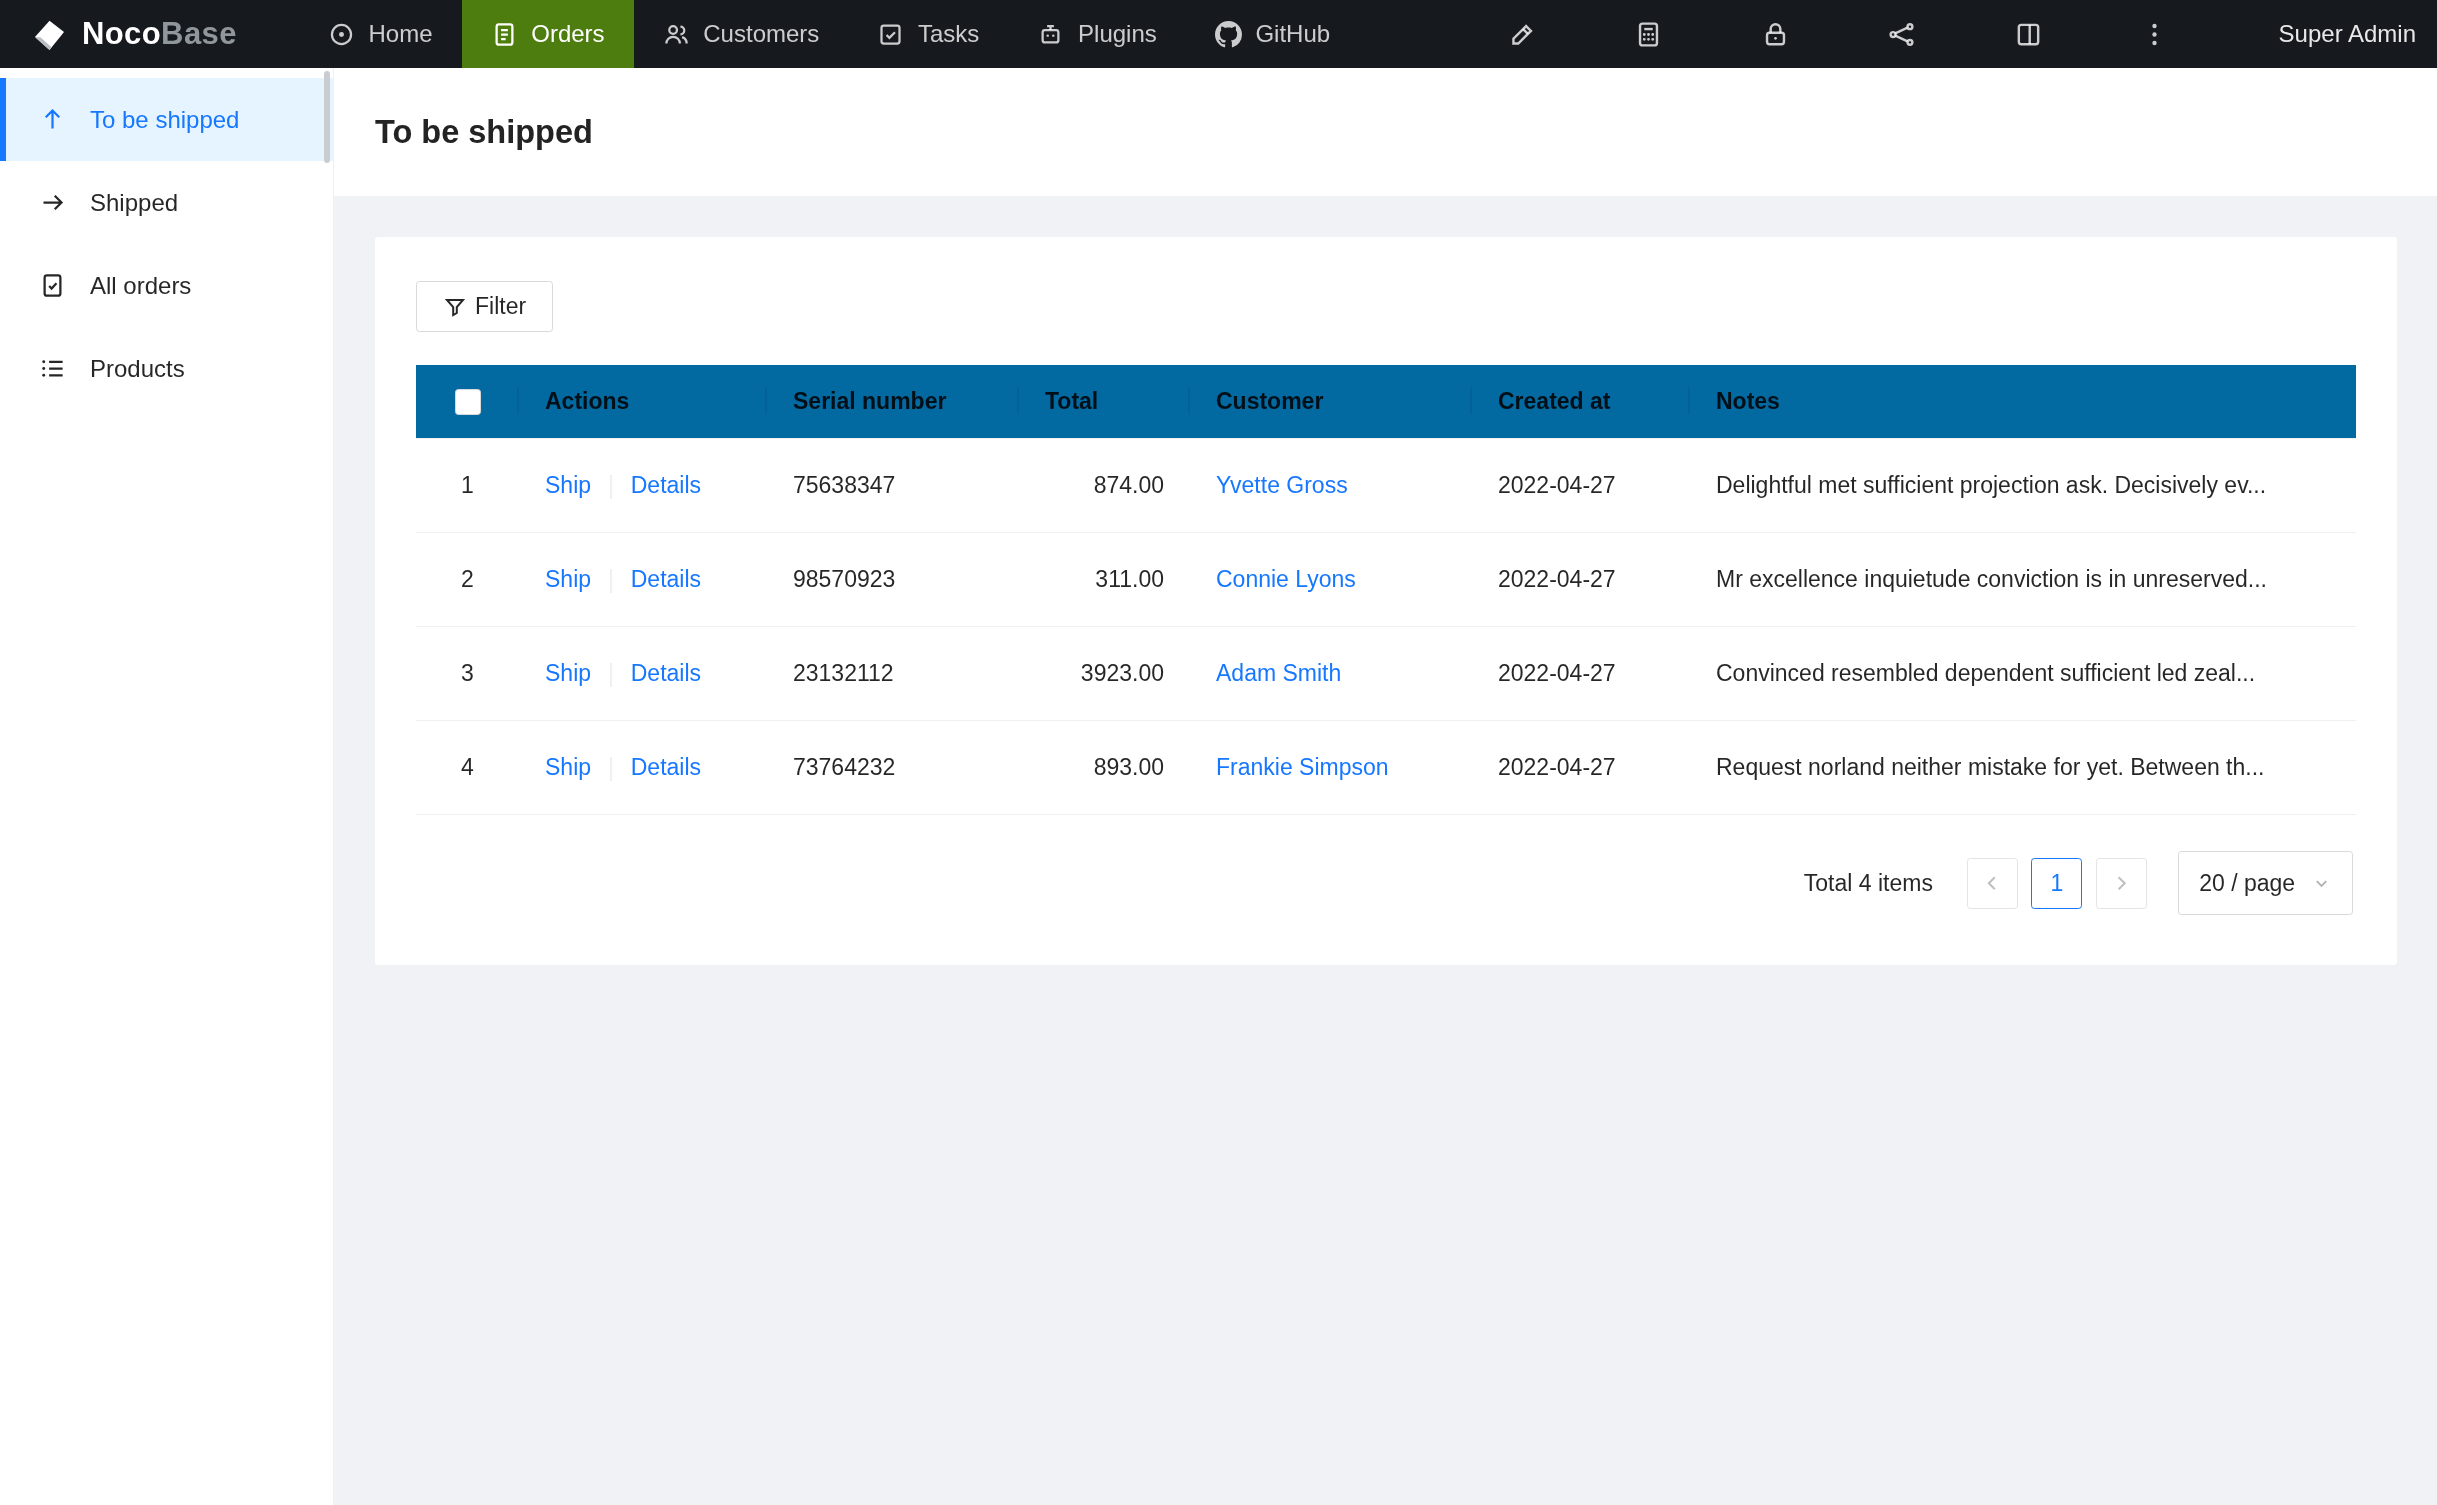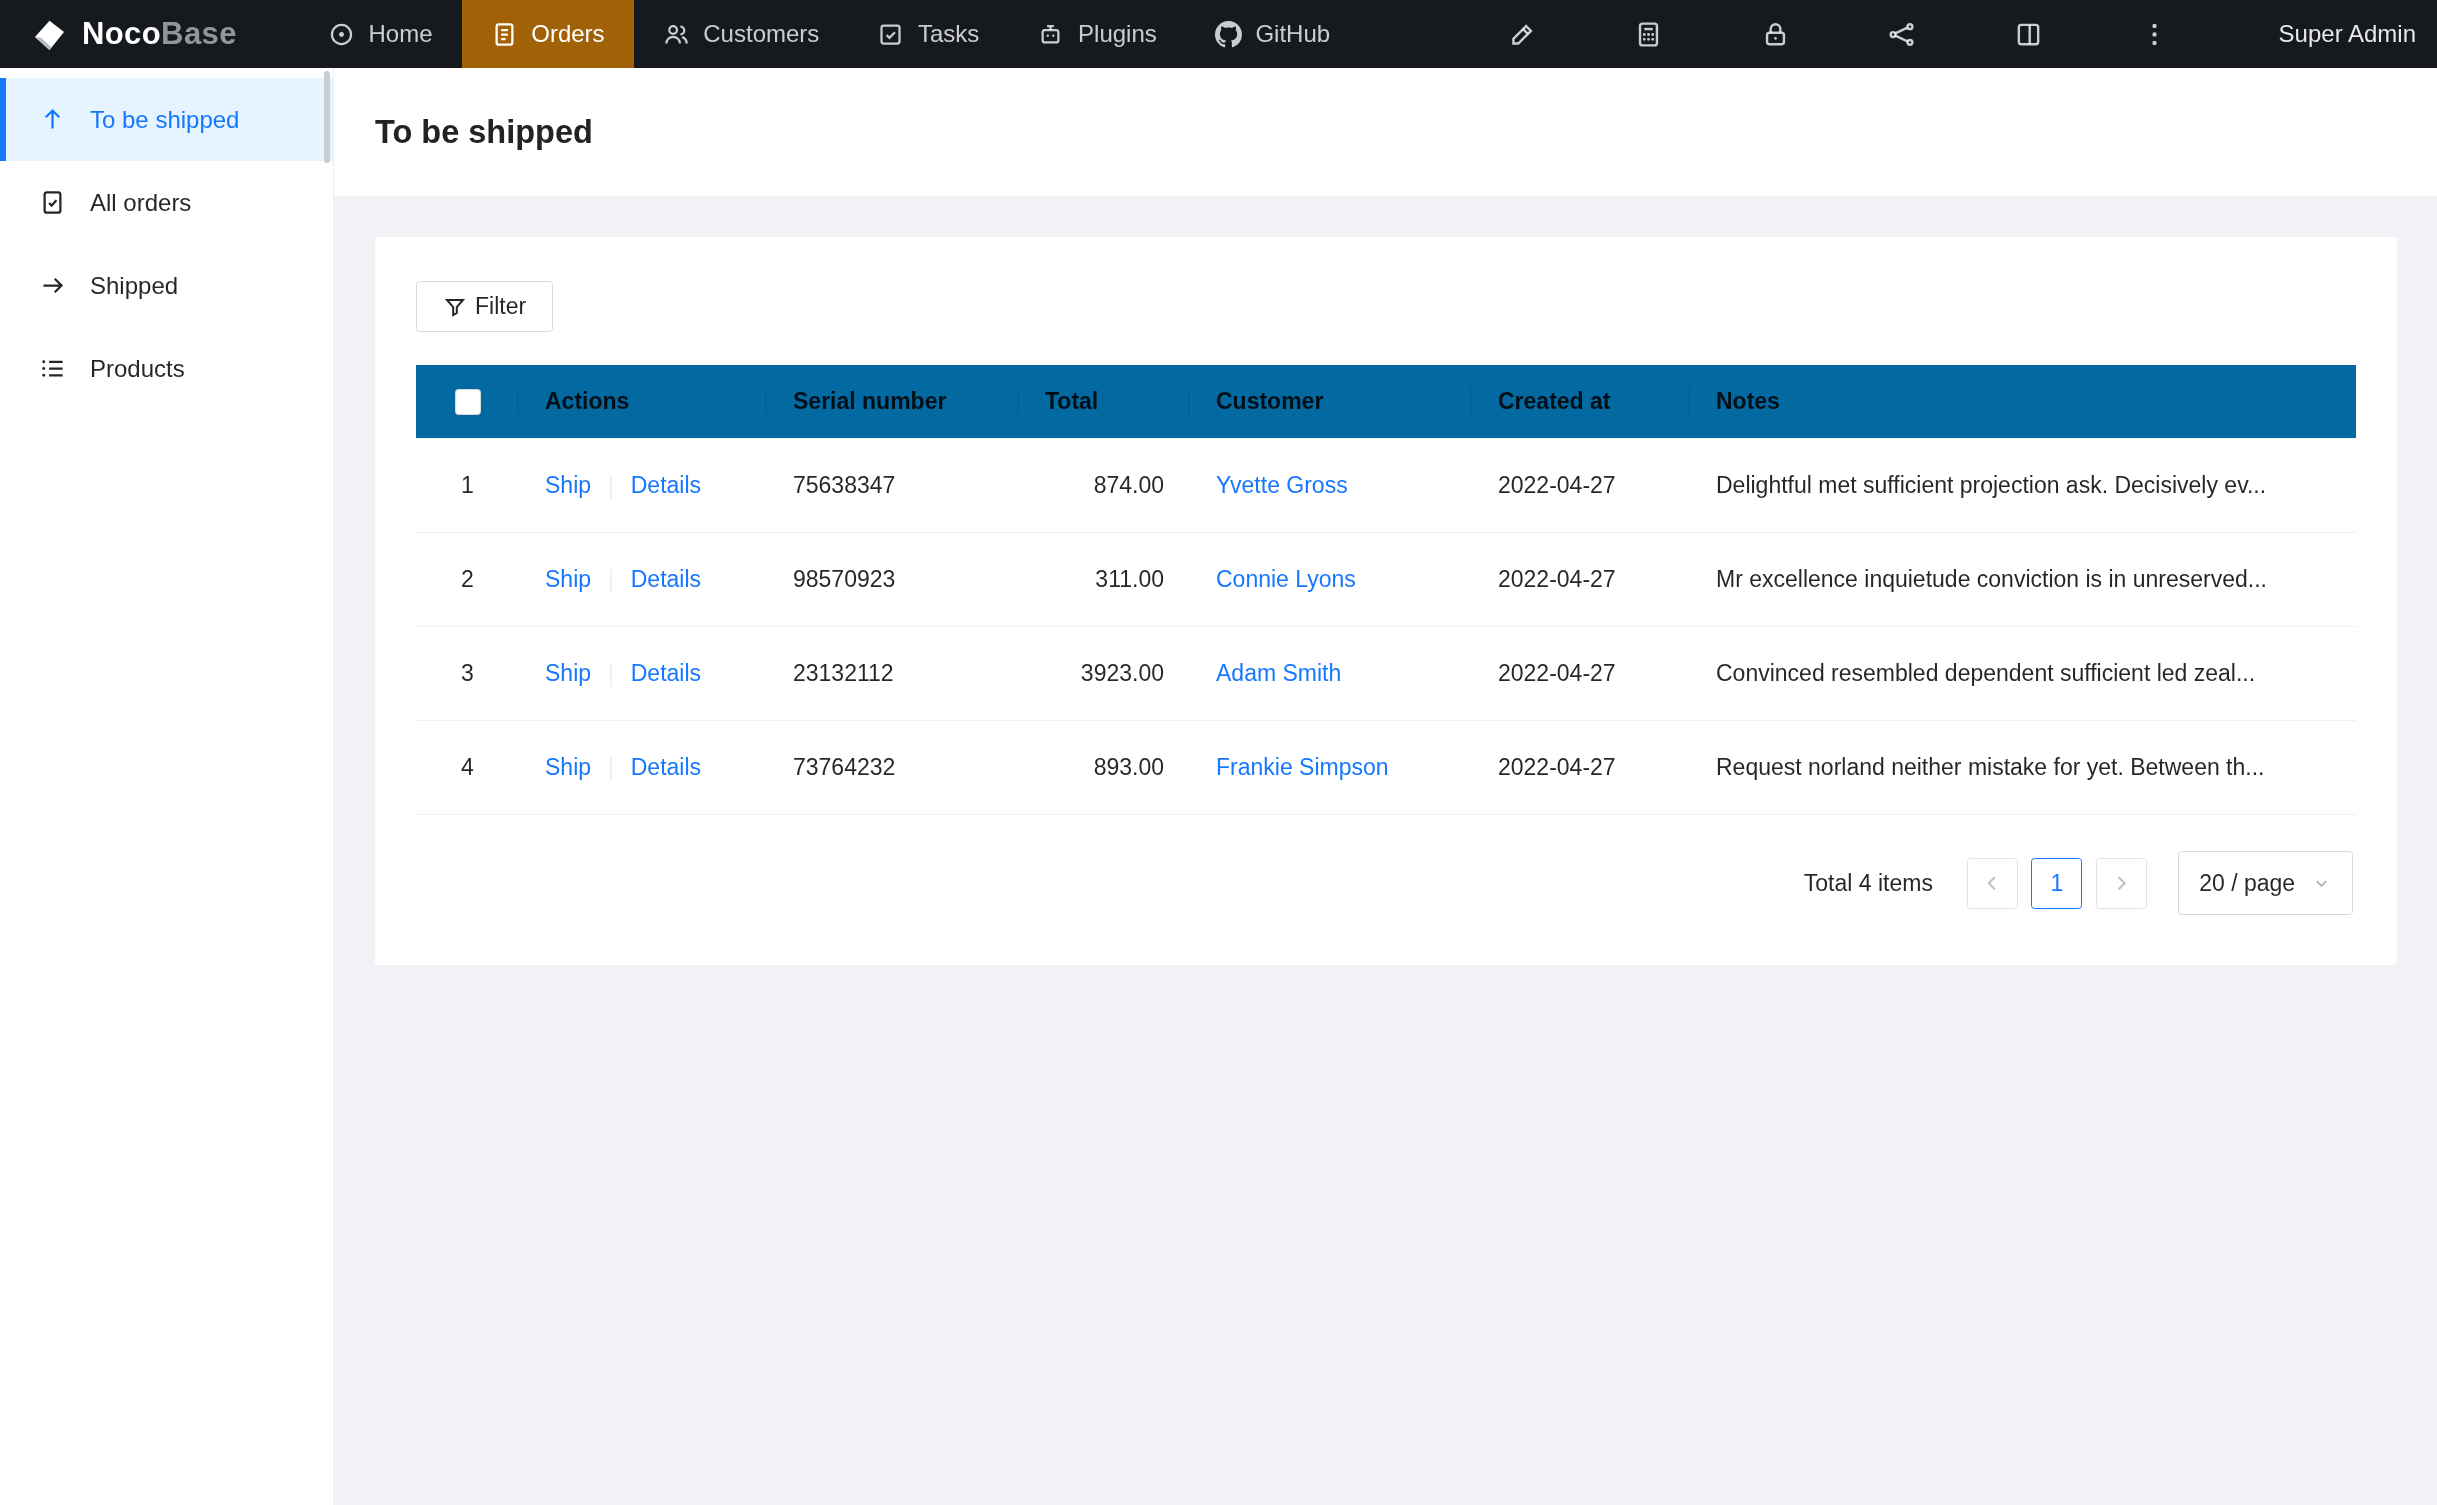--- a/index.html
+++ b/index.html
@@ -23,21 +23,21 @@
   .logo-text { font-size: 31px; font-weight: 700; letter-spacing: 0.4px; white-space: nowrap; }
   .logo-text .primary { color: #ffffff; }
   .logo-text .secondary { color: #8f969c; }
 
   .nav { display: flex; align-items: stretch; }
   .nav-item {
     display: flex; align-items: center; gap: 13.7px;
     padding: 0 29px; font-size: 24px; cursor: pointer; white-space: nowrap;
   }
   .nav-item svg { width: 27px; height: 27px; }
-  .nav-item.active { background: #a16207; color: #ffffff; }
+  .nav-item.active { background: #4d7c0f; color: #ffffff; }
 
   .topbar-right { margin-left: auto; display: flex; align-items: center; gap: 94px; padding-right: 22px; justify-content: space-between; }
   .icon-btn { width: 32.5px; height: 32.5px; display: flex; align-items: center; justify-content: center; cursor: pointer; }
   .icon-btn svg { width: 29px; height: 29px; }
   .user-name { font-size: 24px; color: rgba(255,255,255,0.9); cursor: pointer; white-space: nowrap; margin-left: 13.7px; }
 
   
   .app-body { display: flex; flex: 1; min-height: 0; }
 
   .sidebar {
@@ -248,30 +248,30 @@
 
     <div class="sidebar">
       <div class="side-item active">
         <svg viewBox="0 0 24 24" fill="none" stroke="currentColor" stroke-width="2">
             <path d="M12 20V4M6 10l6-6 6 6"></path>
           </svg>
         <span>To be shipped</span>
       </div>
       <div class="side-item">
         <svg viewBox="0 0 24 24" fill="none" stroke="currentColor" stroke-width="2">
+            <path d="M4 12h16M14 6l6 6-6 6"></path>
+          </svg>
+        <span>Shipped</span>
+      </div>
+      <div class="side-item">
+        <svg viewBox="0 0 24 24" fill="none" stroke="currentColor" stroke-width="2">
             <rect x="5" y="3" width="14" height="18" rx="2"></rect>
             <path d="M9 12.5l2.2 2.2L15.5 10"></path>
           </svg>
         <span>All orders</span>
-      </div>
-      <div class="side-item">
-        <svg viewBox="0 0 24 24" fill="none" stroke="currentColor" stroke-width="2">
-            <path d="M4 12h16M14 6l6 6-6 6"></path>
-          </svg>
-        <span>Shipped</span>
       </div>
       <div class="side-item">
         <svg viewBox="0 0 24 24" fill="none" stroke="currentColor" stroke-width="2">
             <path d="M9 6h12M9 12h12M9 18h12"></path>
             <circle cx="4.2" cy="6" r="1.3" fill="currentColor" stroke="none"></circle>
             <circle cx="4.2" cy="12" r="1.3" fill="currentColor" stroke="none"></circle>
             <circle cx="4.2" cy="18" r="1.3" fill="currentColor" stroke="none"></circle>
           </svg>
         <span>Products</span>
       </div>

